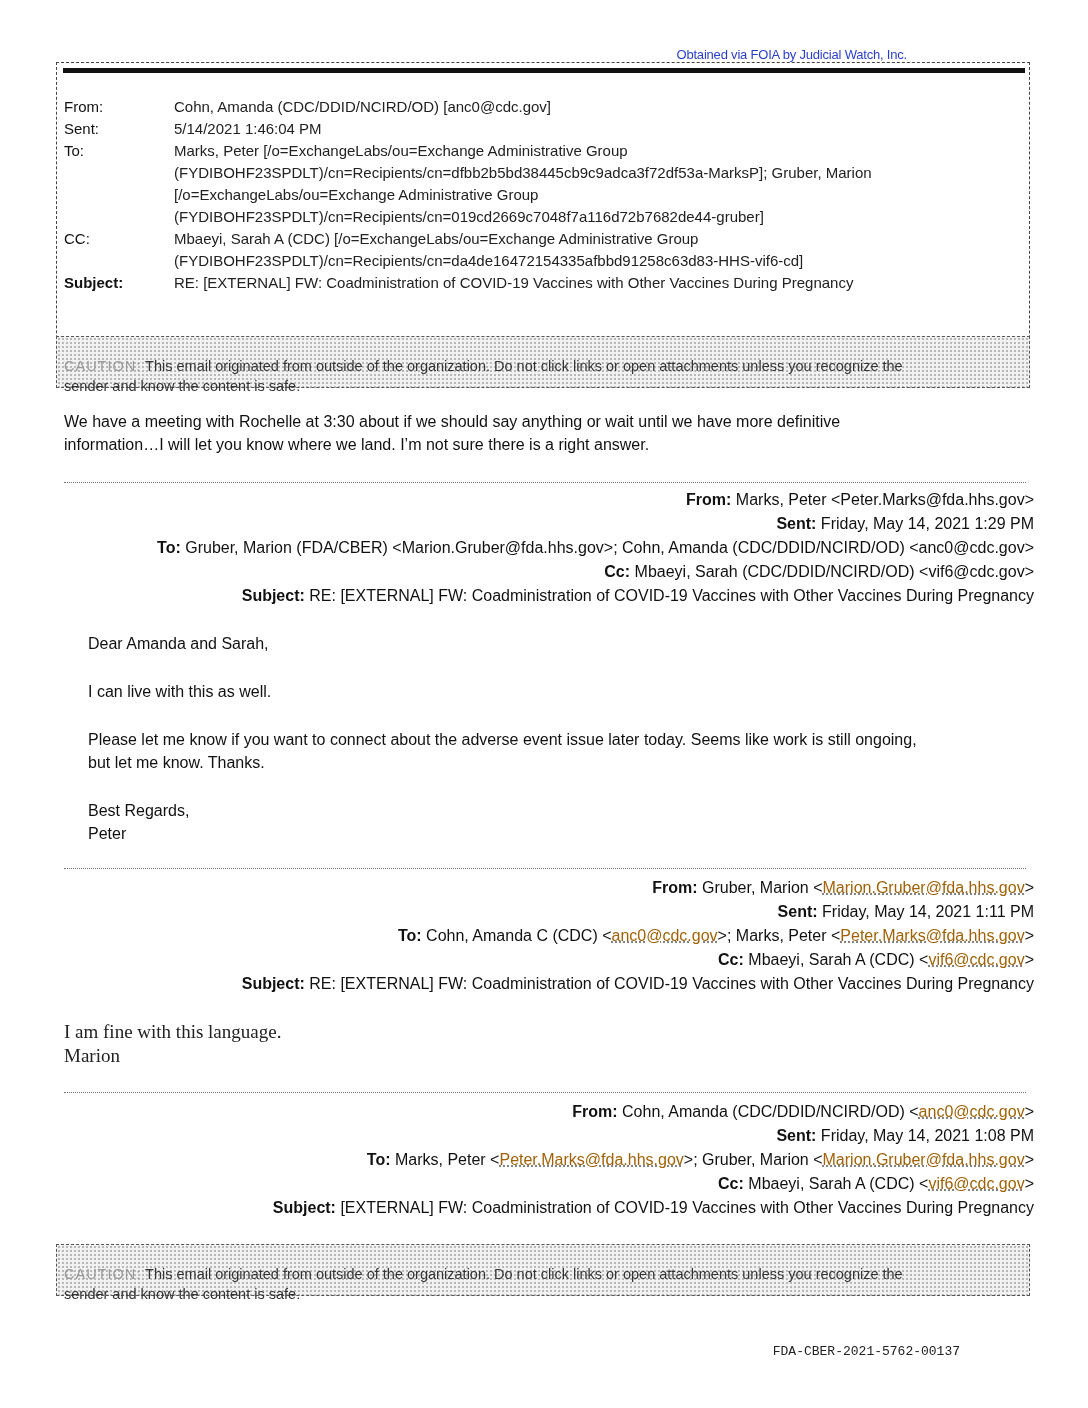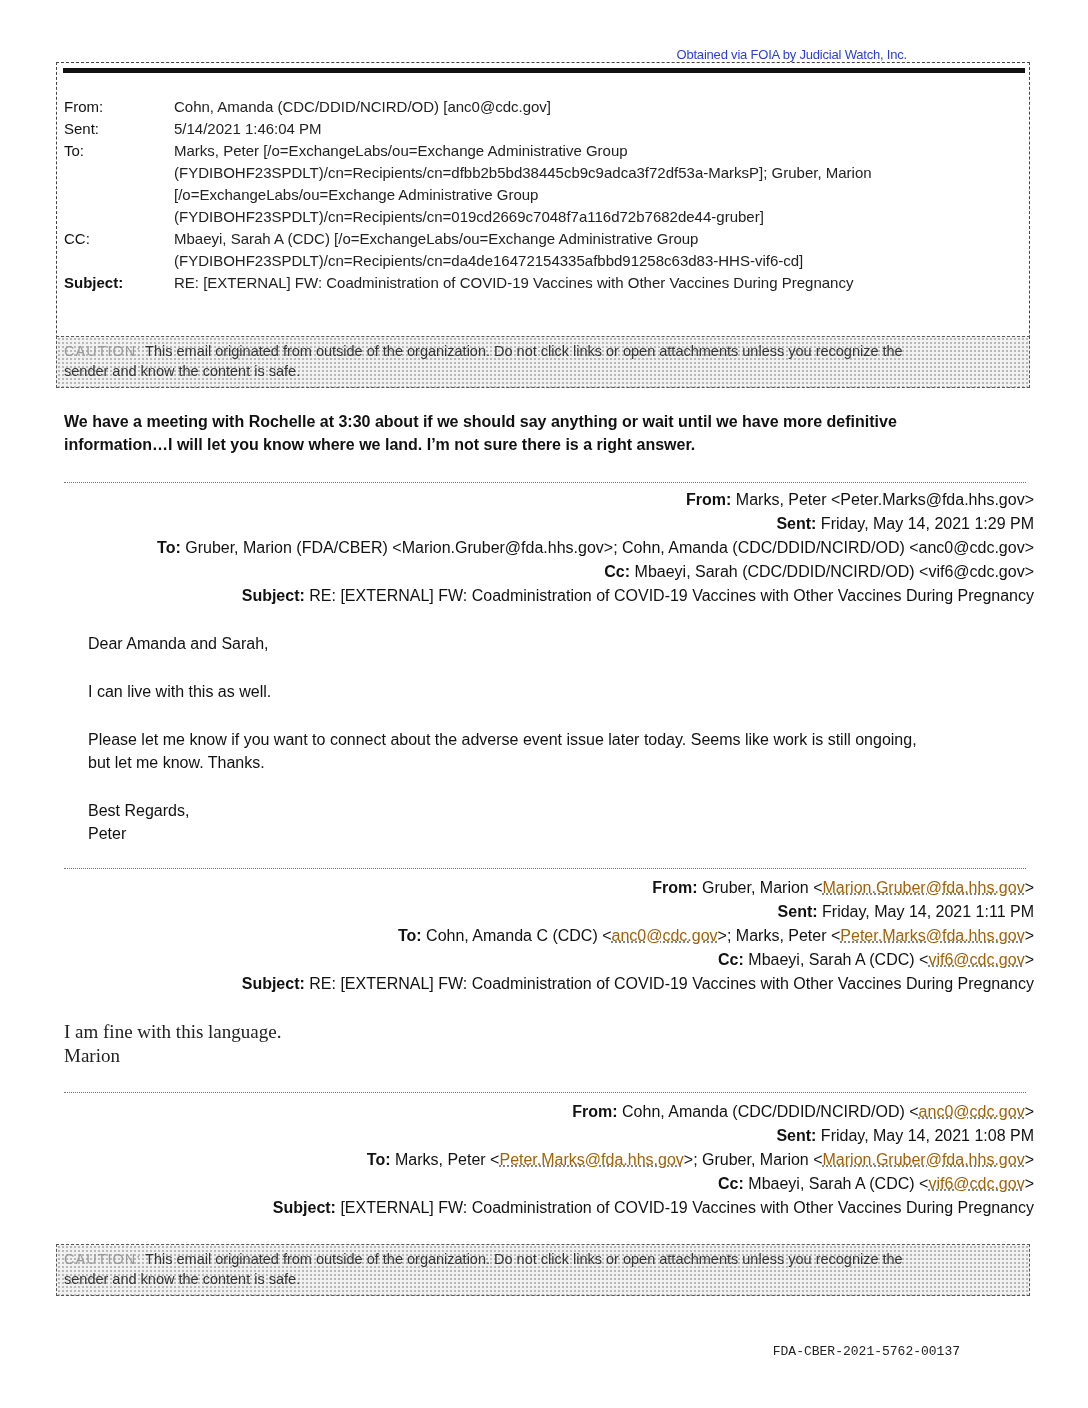--- a/index.html
+++ b/index.html
@@ -23,21 +23,21 @@
     .hrow { display: flex; font-size: 15px; line-height: 22px; }
     .hlabel { width: 110px; flex: none; color: #111; }
     .hlabel.bold { font-weight: bold; }
     .hval { width: 790px; color: #222; }
     .caution {
       position: absolute; left: 56px; top: 336px; width: 974px; height: 52px;
       box-sizing: border-box; border: 1px dashed #555;
       background-color: #f1f1f1;
       background-image: radial-gradient(#b8b8b8 0.8px, transparent 0.9px);
       background-size: 4px 4px;
-      padding: 4px 8px 0 7px; font-size: 14.5px; line-height: 20px; color: #333;
+      padding: 19px 8px 0 7px; font-size: 14.5px; line-height: 20px; color: #333;
     }
     .caution .cap { color: #999; letter-spacing: 1px; }
     .body-text {
       position: absolute; left: 64px; font-size: 16px; line-height: 23px; color: #111; width: 960px;
     }
     .sep {
       position: absolute; left: 64px; width: 962px; height: 0; border-top: 1px dotted #777;
     }
     .eh { position: absolute; left: 64px; width: 970px; font-size: 16px; line-height: 24px; color: #111; text-align: right; }
     .eh b { font-weight: bold; }
@@ -85,21 +85,21 @@
     <div class="hlabel bold">Subject:</div>
     <div class="hval">RE: [EXTERNAL] FW: Coadministration of COVID-19 Vaccines with Other Vaccines During Pregnancy</div>
   </div>
 </div>
 
 <div class="caution" style="top:336px;">
   <div><span class="cap">CAUTION:</span> <span>This email originated from outside of the organization. Do not click links or open attachments unless you recognize the</span></div>
   <div>sender and know the content is safe.</div>
 </div>
 
-<div class="body-text" style="top:410px;font-weight:bold;">
+<div class="body-text" style="top:410px;">
   <div>We have a meeting with Rochelle at 3:30 about if we should say anything or wait until we have more definitive</div>
   <div>information…I will let you know where we land.  I’m not sure there is a right answer.</div>
 </div>
 
 <div class="sep" style="top:482px;"></div>
 
 <div class="eh" style="top:488px;">
   <div><b>From:</b> <span>Marks, Peter &lt;Peter.Marks@fda.hhs.gov&gt;</span></div>
   <div><b>Sent:</b> <span>Friday, May 14, 2021 1:29 PM</span></div>
   <div><b>To:</b> <span>Gruber, Marion (FDA/CBER) &lt;Marion.Gruber@fda.hhs.gov&gt;; Cohn, Amanda (CDC/DDID/NCIRD/OD) &lt;anc0@cdc.gov&gt;</span></div>

